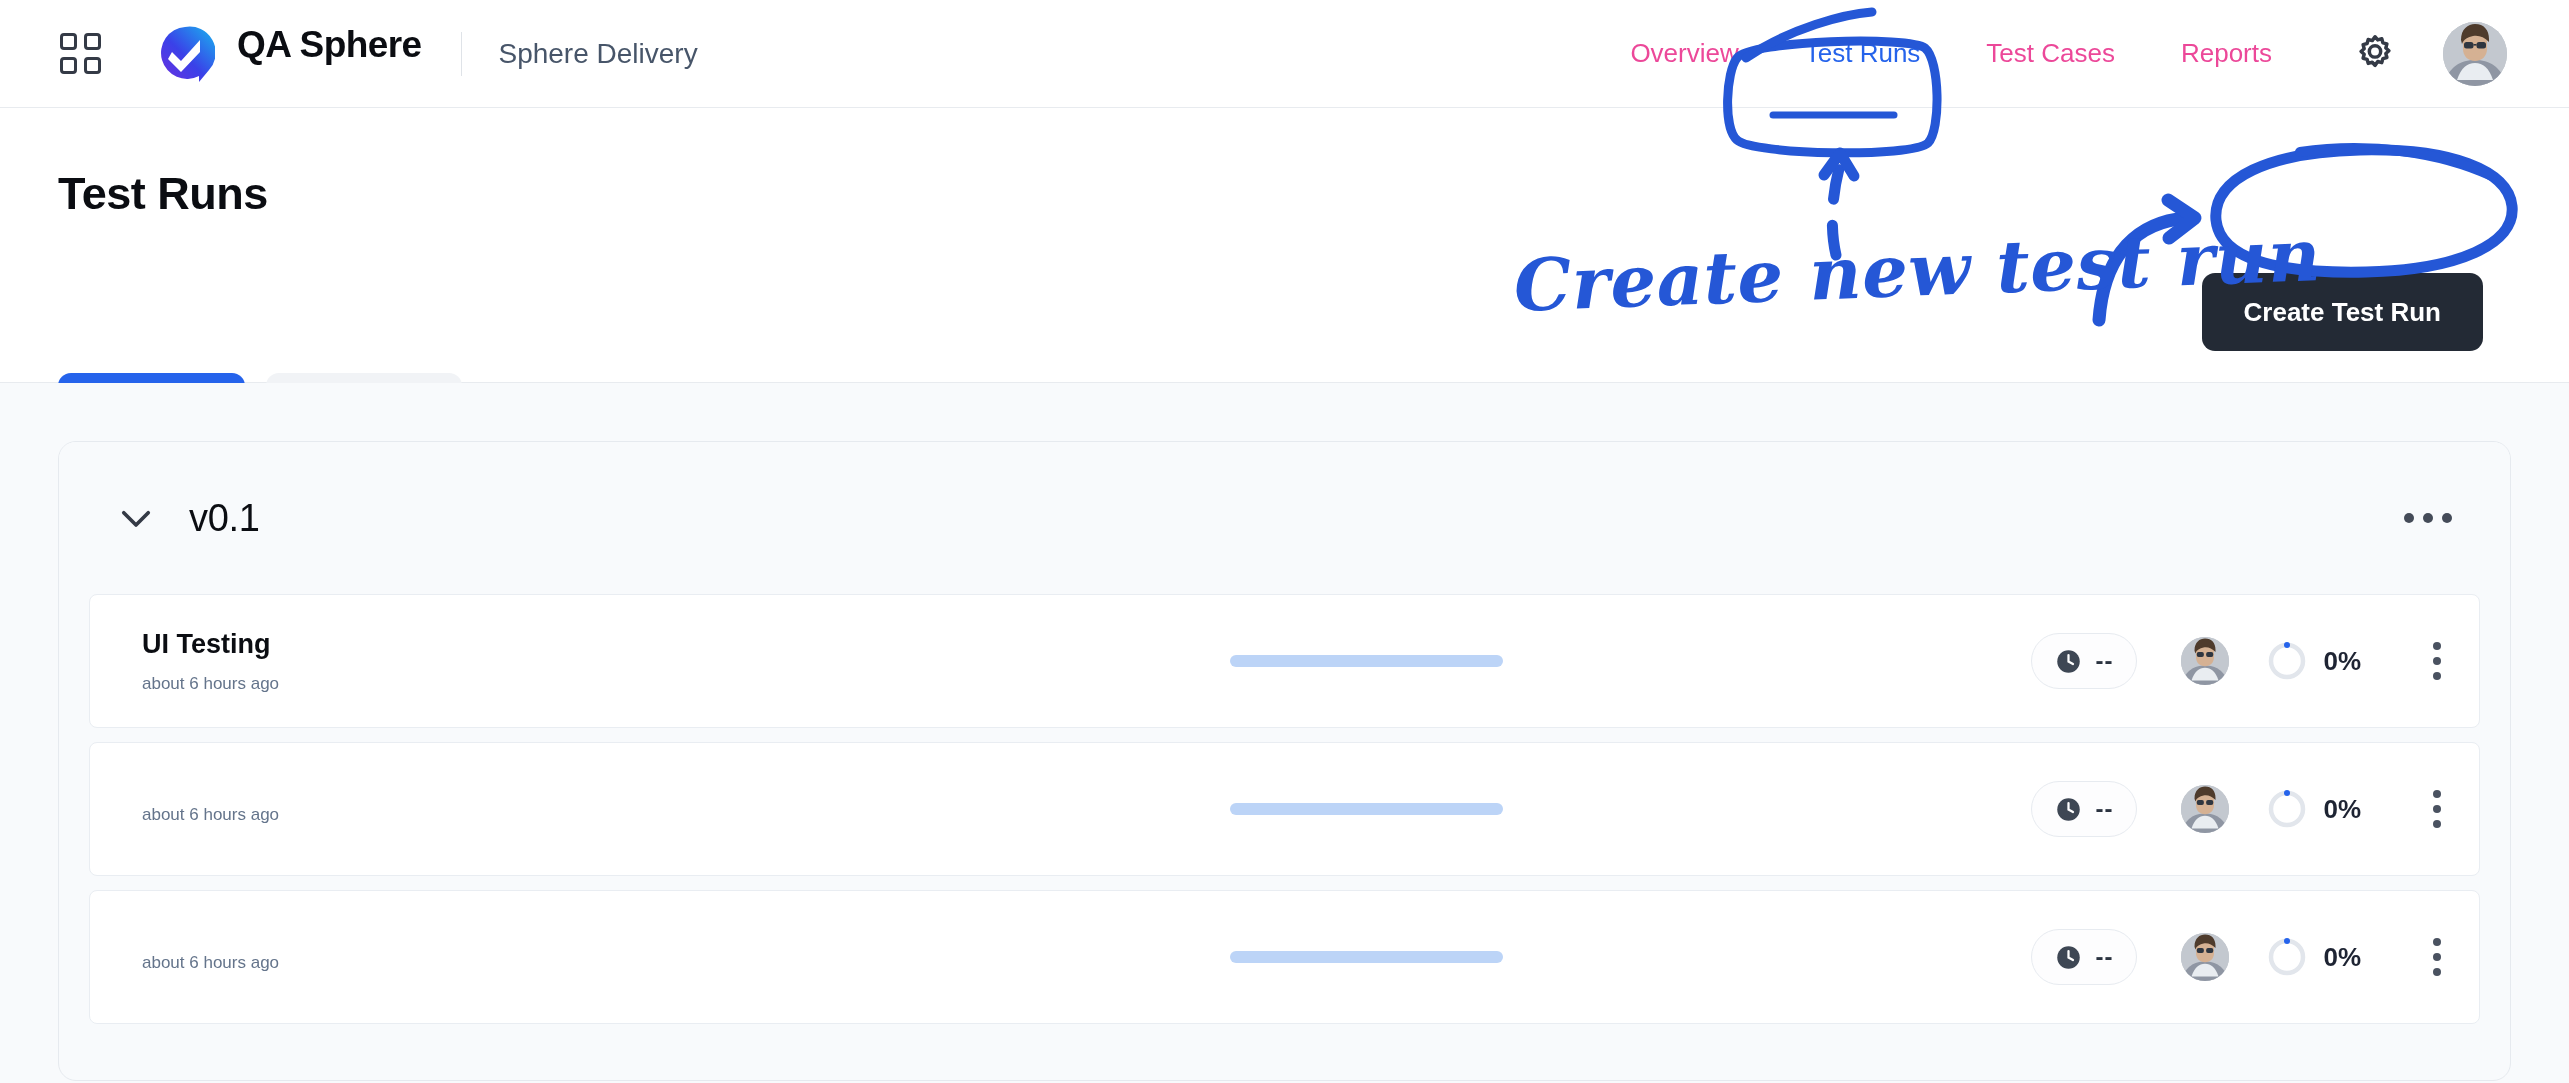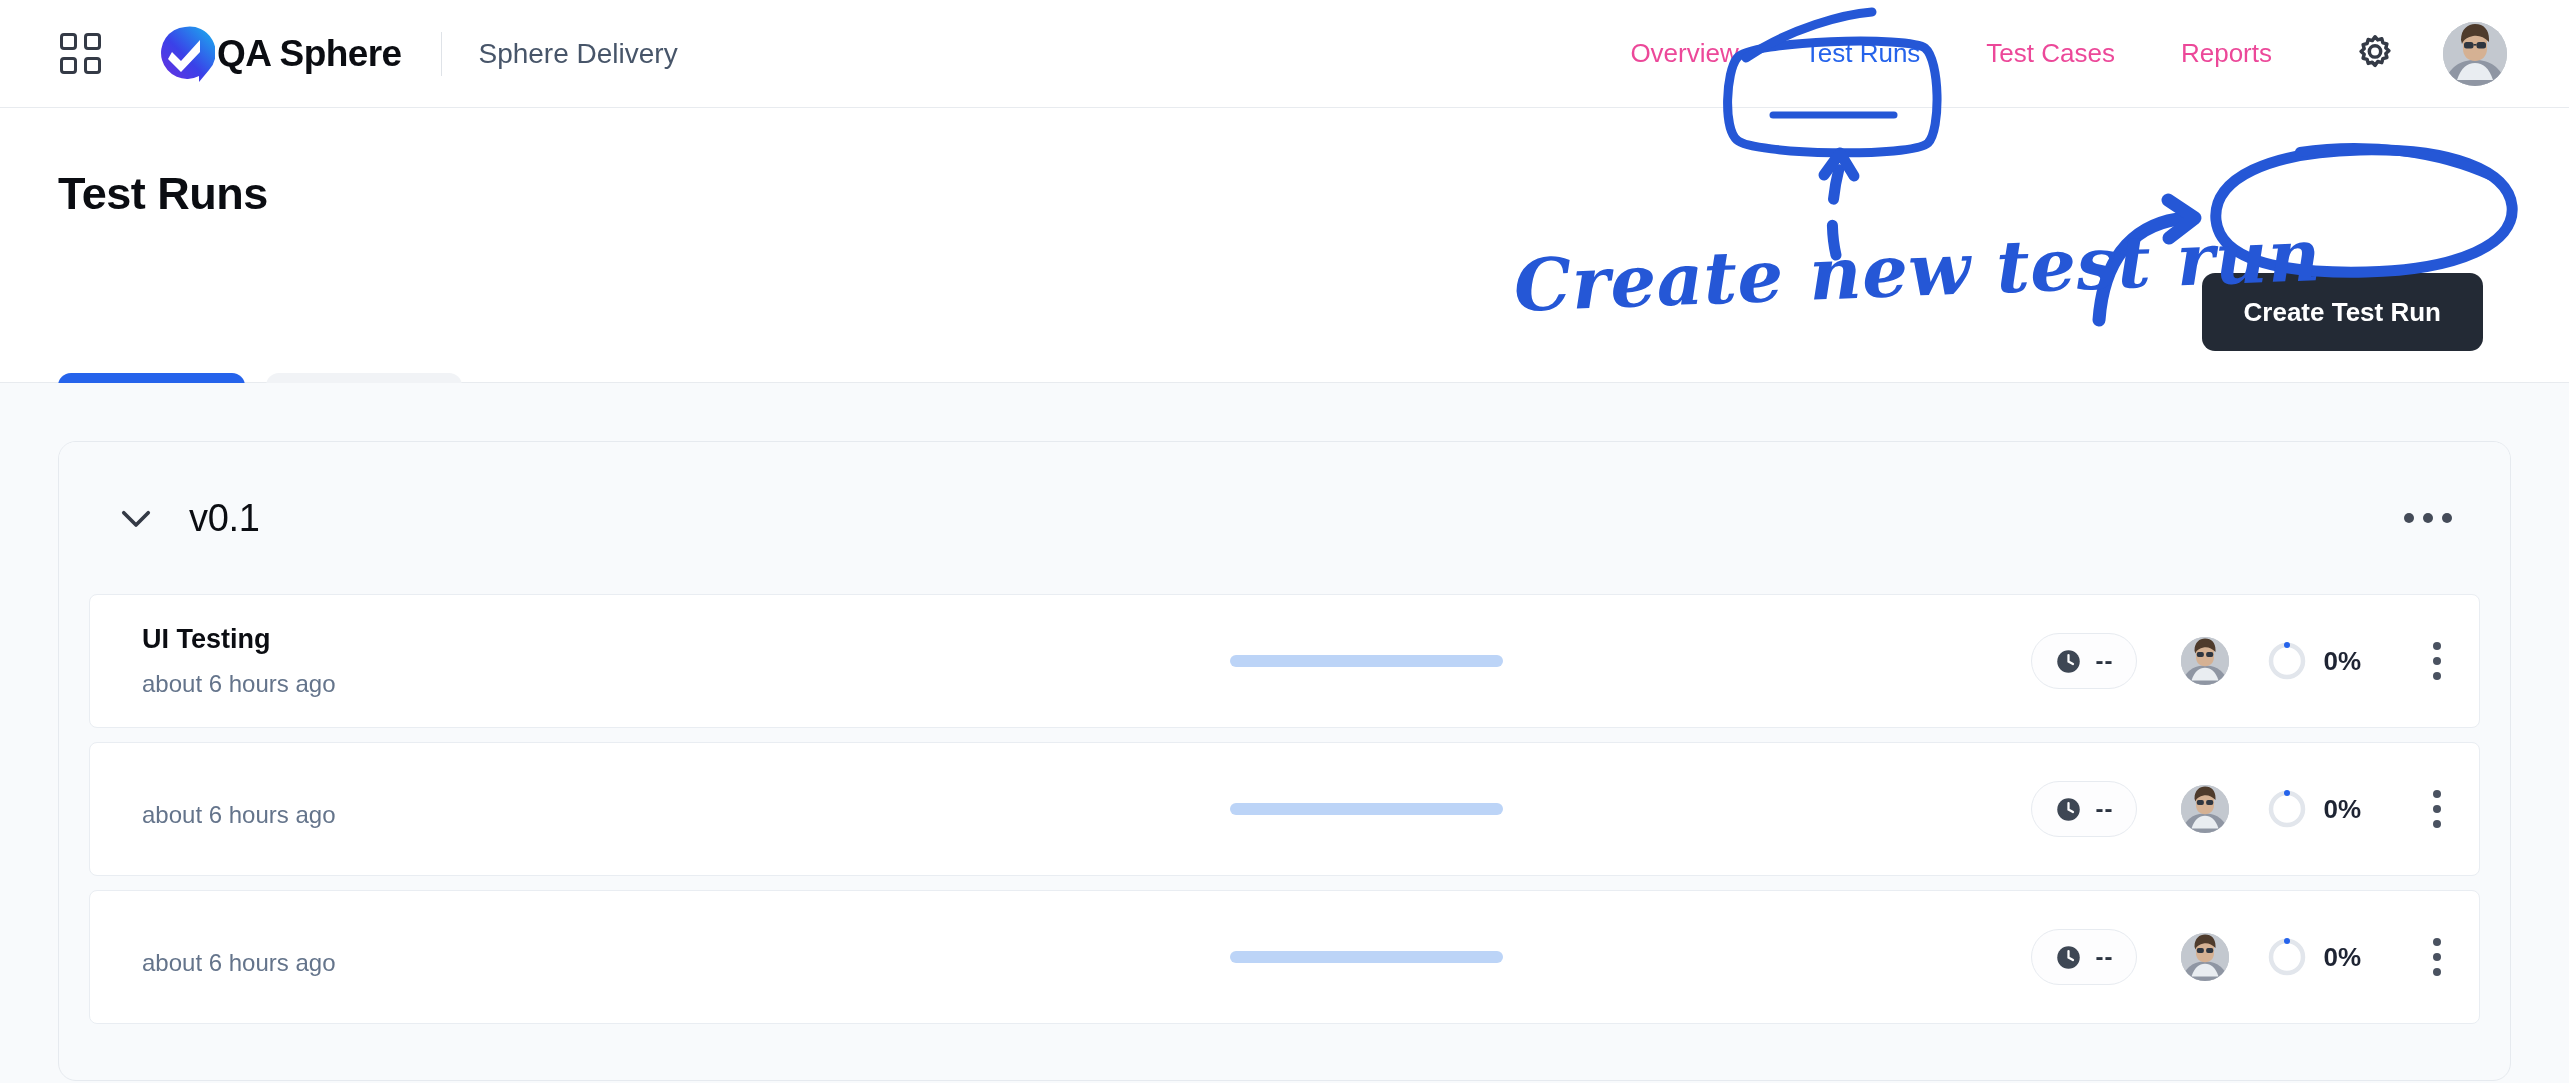--- a/index.html
+++ b/index.html
@@ -53,23 +53,22 @@
   .grid-icon i {
     display: block;
     width: 17px;
     height: 17px;
     border: 3.2px solid #343a46;
     border-radius: 4px;
   }
 
   .brand {
     display: flex;
-    align-items: center;
     margin-left: 53px;
-    gap: 2px;
+    gap: 22px;
     cursor: pointer;
   }
   .brand-mark { width: 60px; height: 60px; display:block; flex:0 0 auto;}
   .brand-name {
     font-size: 37px;
     font-weight: bold;
     letter-spacing: -0.6px;
     color: #0b0d12;
     white-space: nowrap;
   }
@@ -257,21 +256,21 @@
   .run-row:last-child { margin-bottom: 0; }
 
   .run-info { width: 560px; flex: 0 0 auto; }
   .run-name {
     font-size: 27px;
     font-weight: bold;
     color: #0b0d12;
     line-height: 1.25;
   }
   .run-time {
-    font-size: 24px;
+    font-size: 17px;
     color: #64748b;
     margin-top: 12px;
     line-height: 1.25;
   }
 
   .run-mid { flex: 1 1 auto; display: flex; justify-content: center; }
   .pbar {
     width: 273px;
     height: 12px;
     border-radius: 6px;

